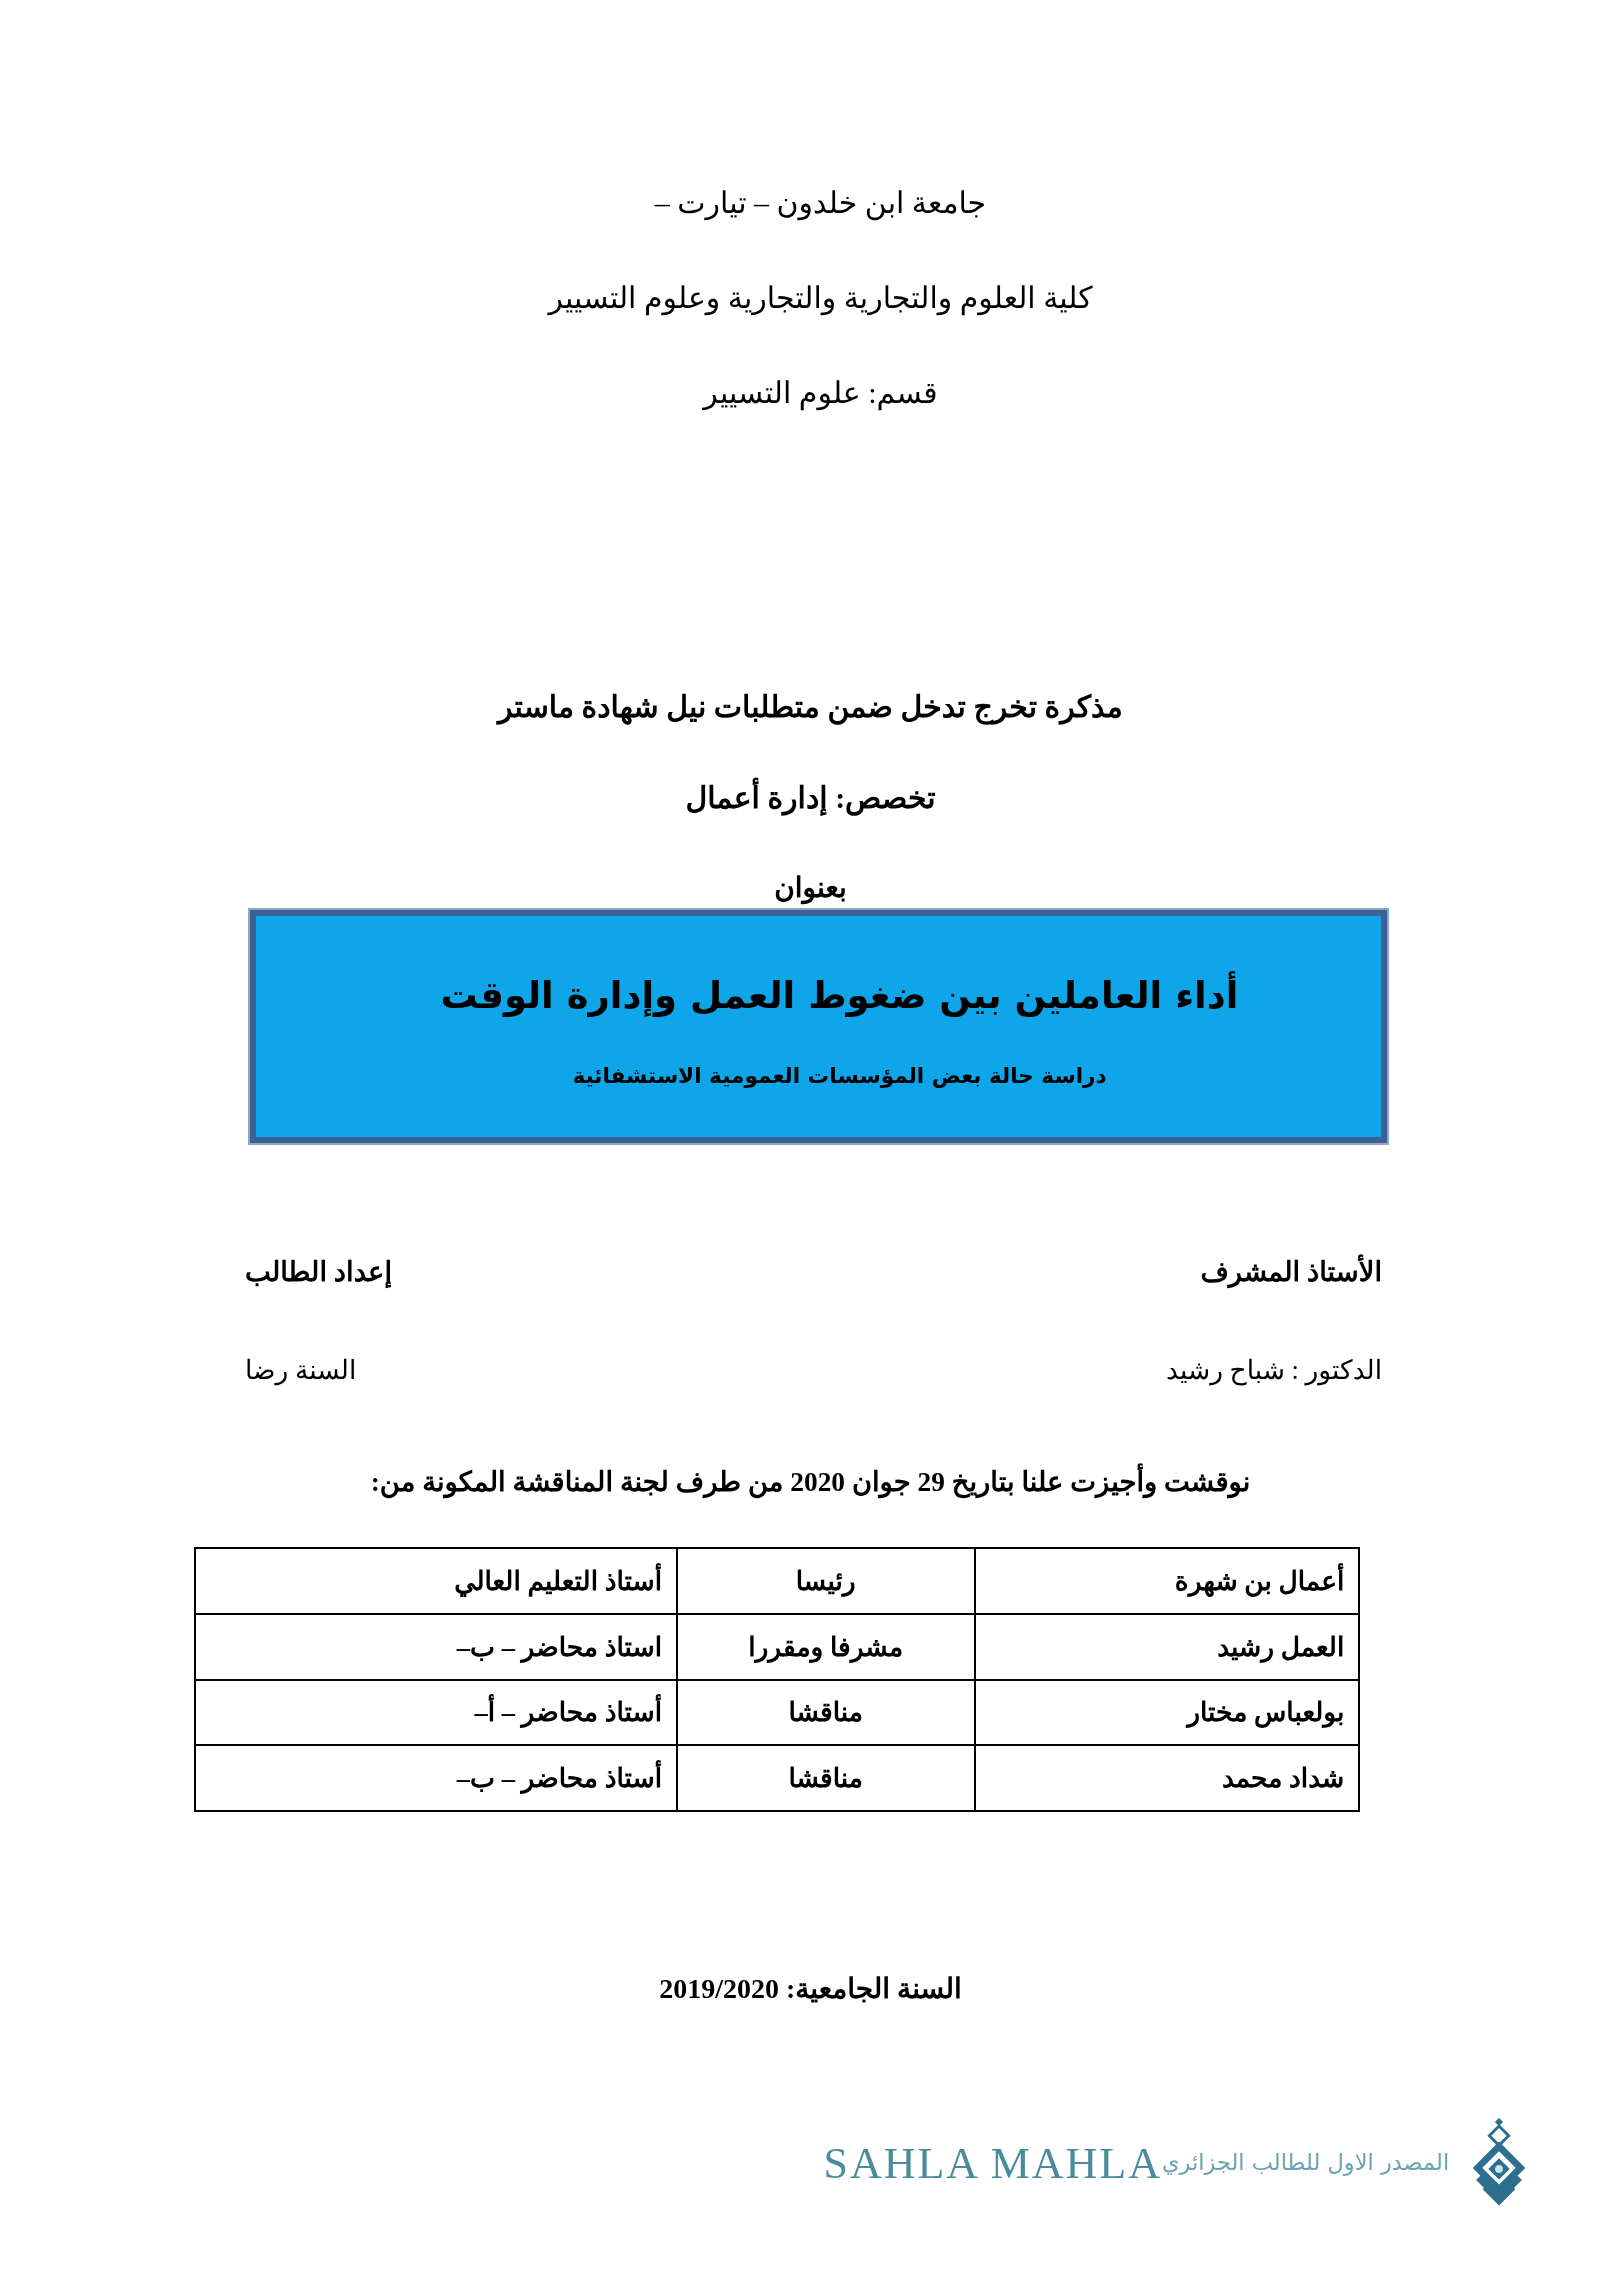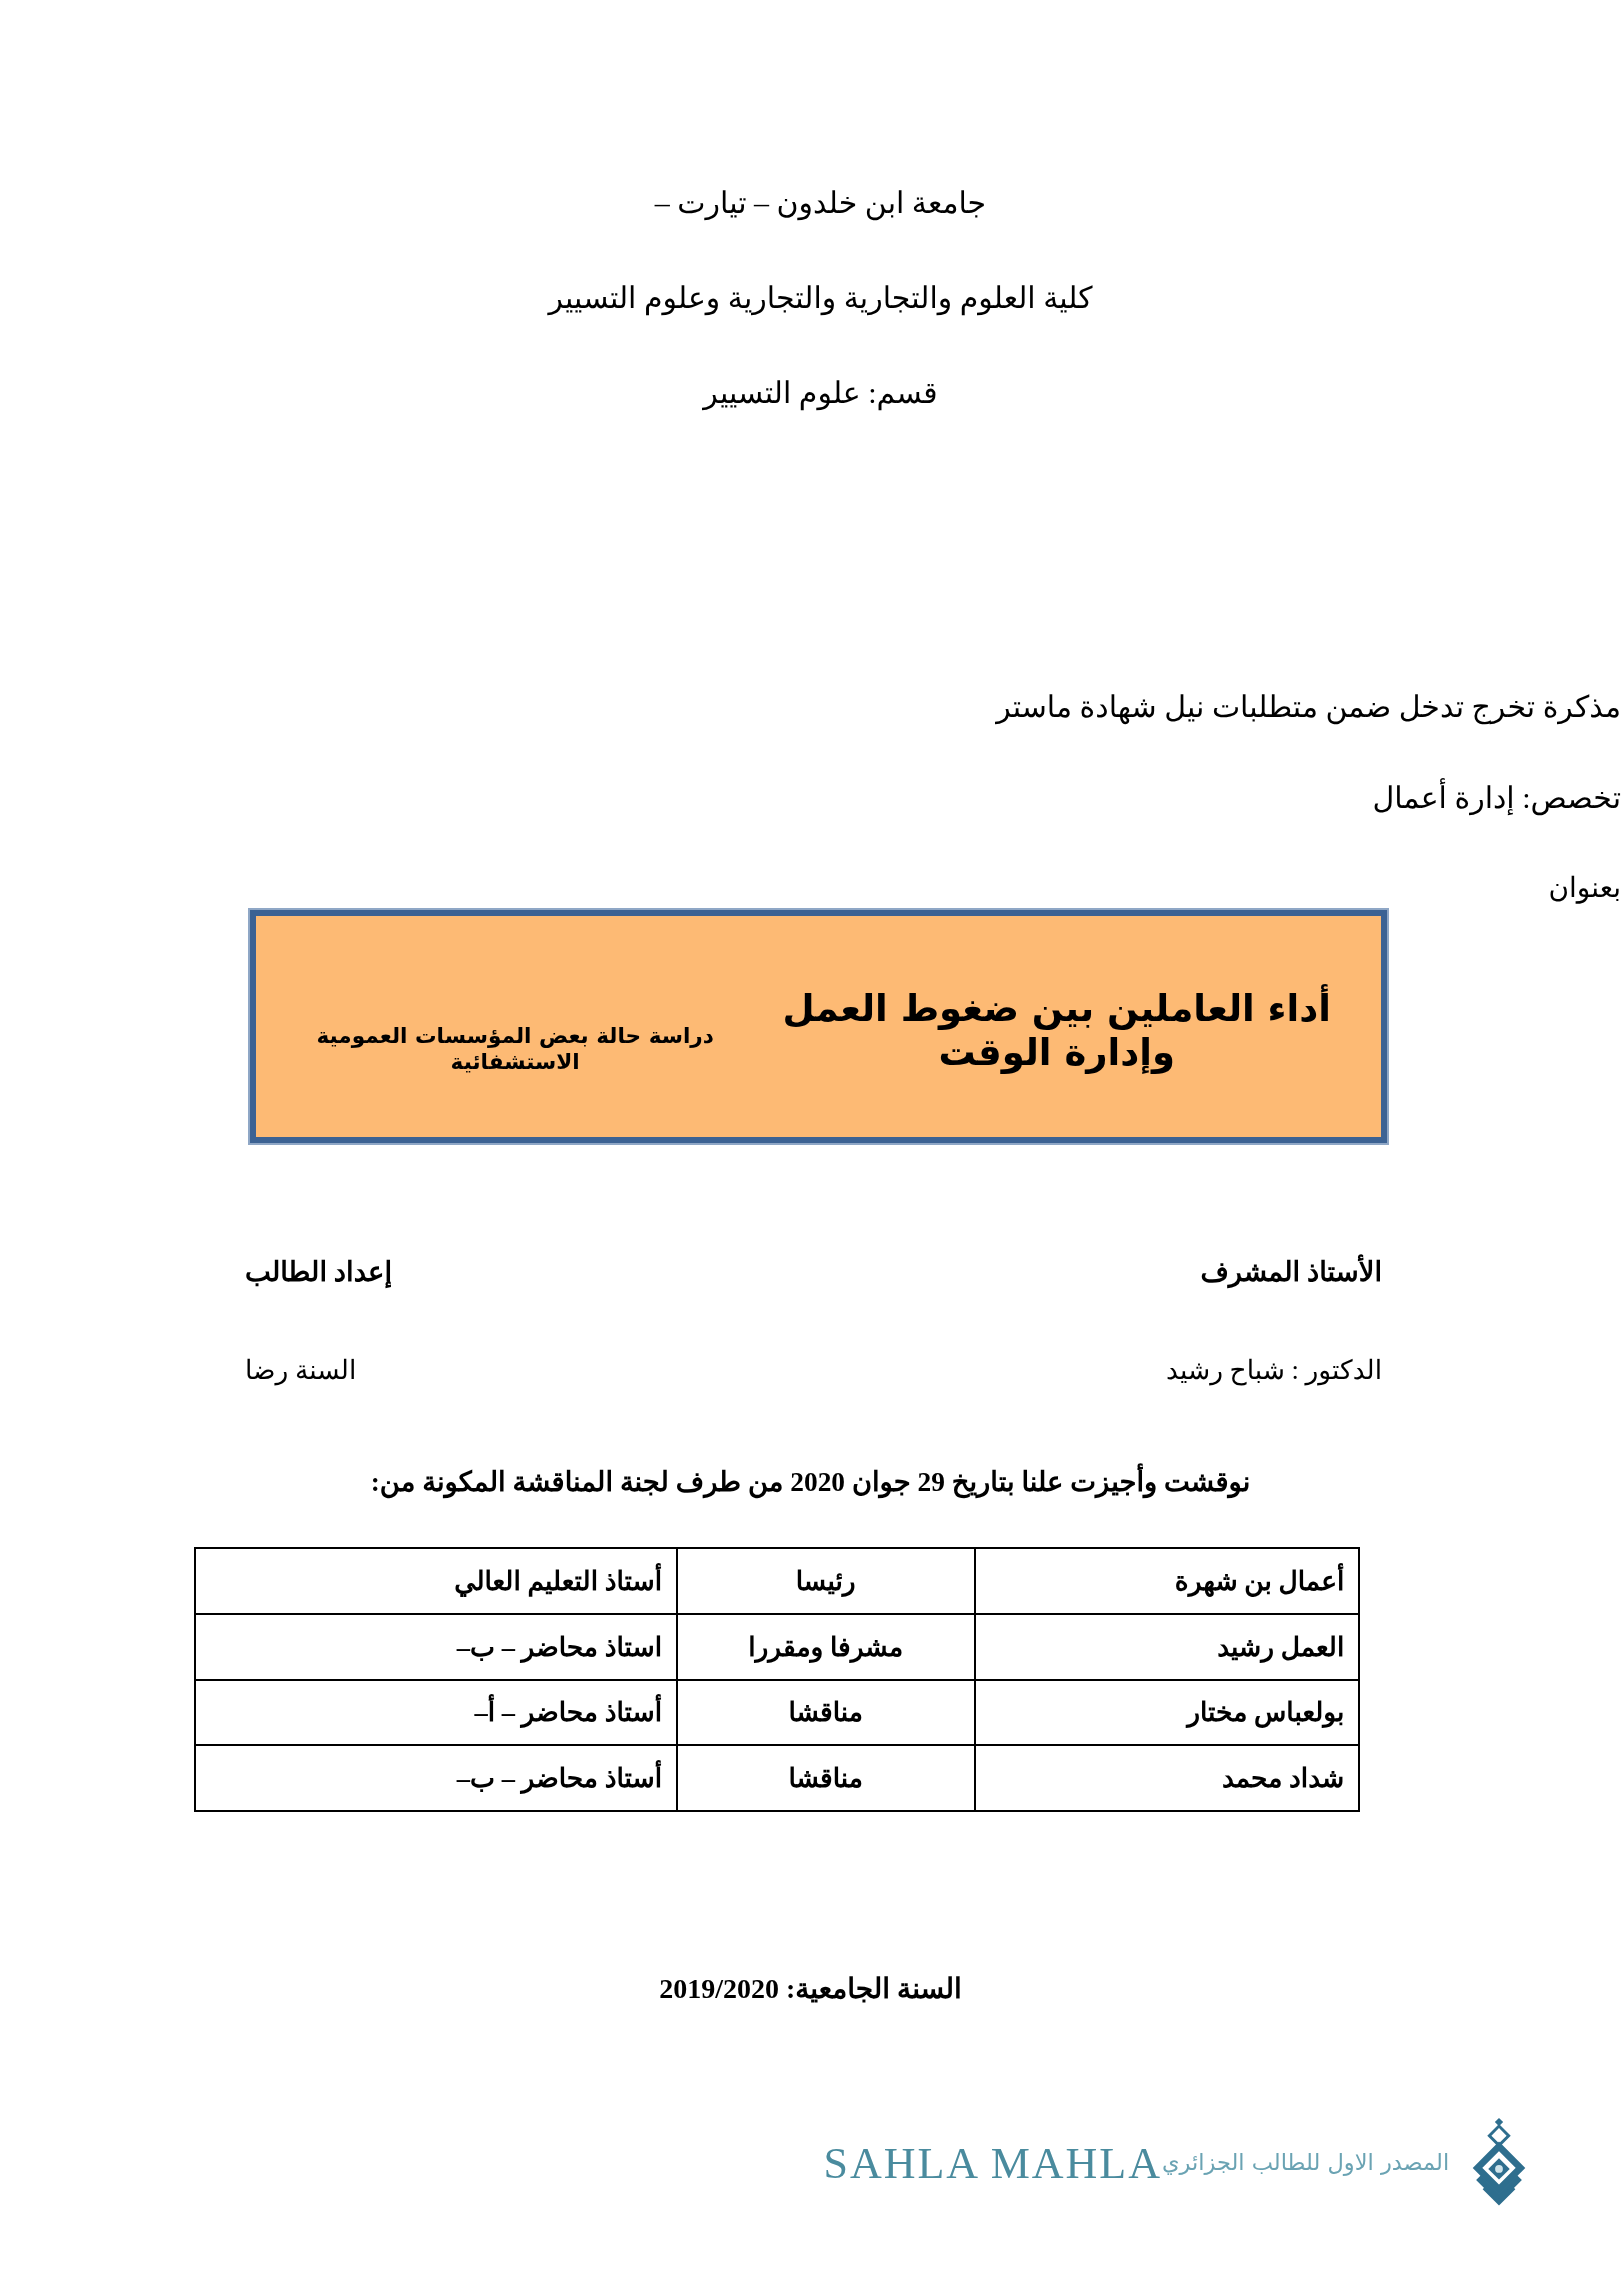--- a/index.html
+++ b/index.html
@@ -35,46 +35,48 @@
     padding-left: 20px;
   }
   .header-line:last-child { margin-bottom: 0; }
 
   
   .degree-block {
     position: absolute;
     top: 692px;
     left: 0;
     right: 0;
+    text-align: center;
+    font-weight: bold;
   }
   .degree-line {
     font-size: 30px;
     line-height: 1.0;
     margin-bottom: 61px;
     white-space: nowrap;
   }
   .degree-line.small {
     font-size: 28px;
     margin-bottom: 0;
   }
 
   
   .title-box {
     position: absolute;
     top: 910px;
     left: 250px;
     width: 1137px;
     height: 233px;
     box-sizing: border-box;
-    background: #fdba74;
+    background: #0ea5e9;
     border: 6.9px solid #3c6293;
     outline: 2px solid #8fa7c6;
     outline-offset: 0px;
     display: flex;
-    flex-direction: row;
+    flex-direction: column;
     align-items: center;
     justify-content: center;
     padding-left: 42px;
   }
   .title-main {
     font-family: "DejaVu Sans", "Liberation Sans", sans-serif;
     font-weight: bold;
     font-size: 37px;
     line-height: 1.2;
     text-align: center;

